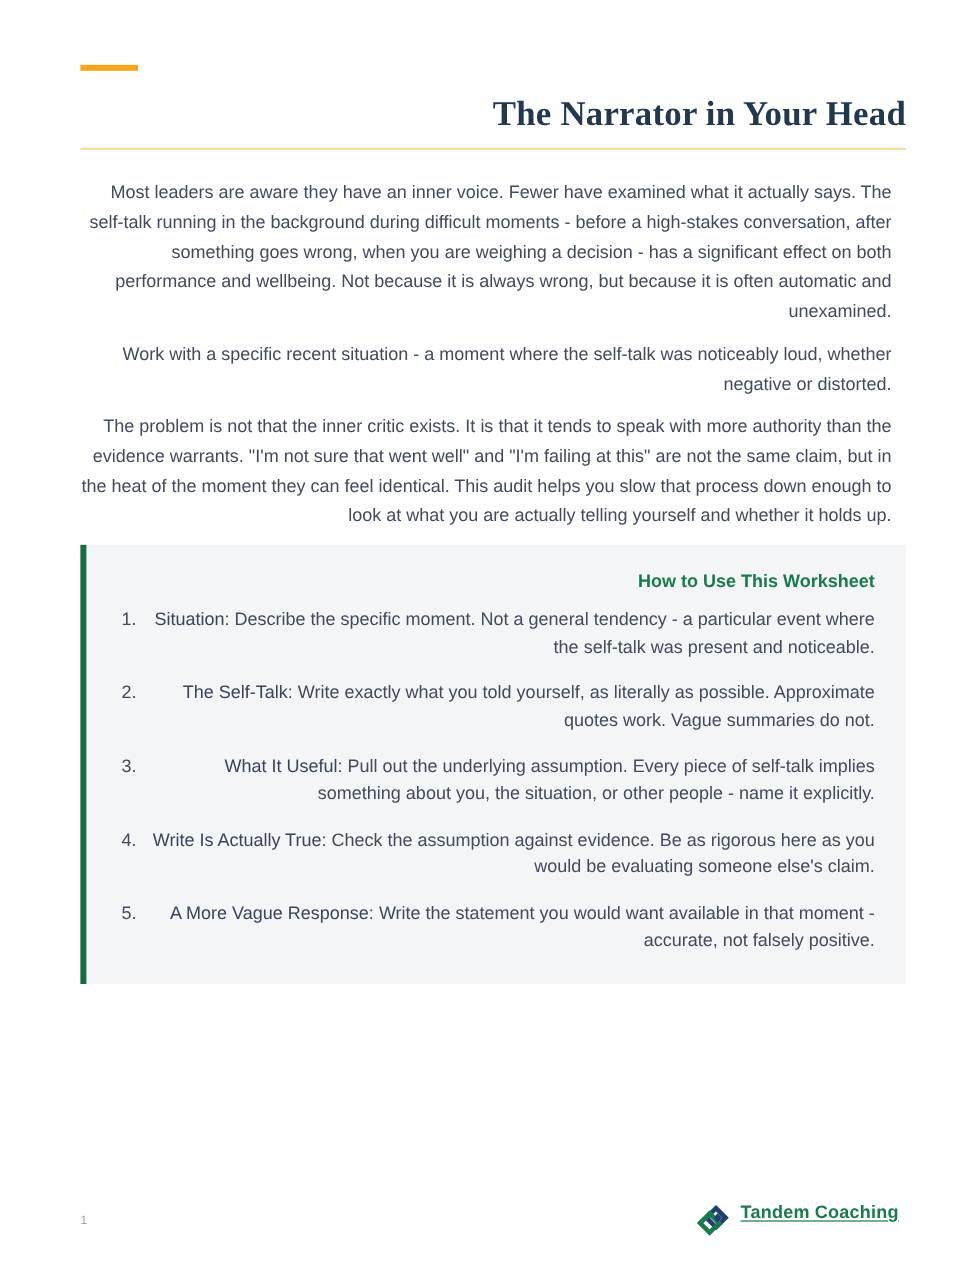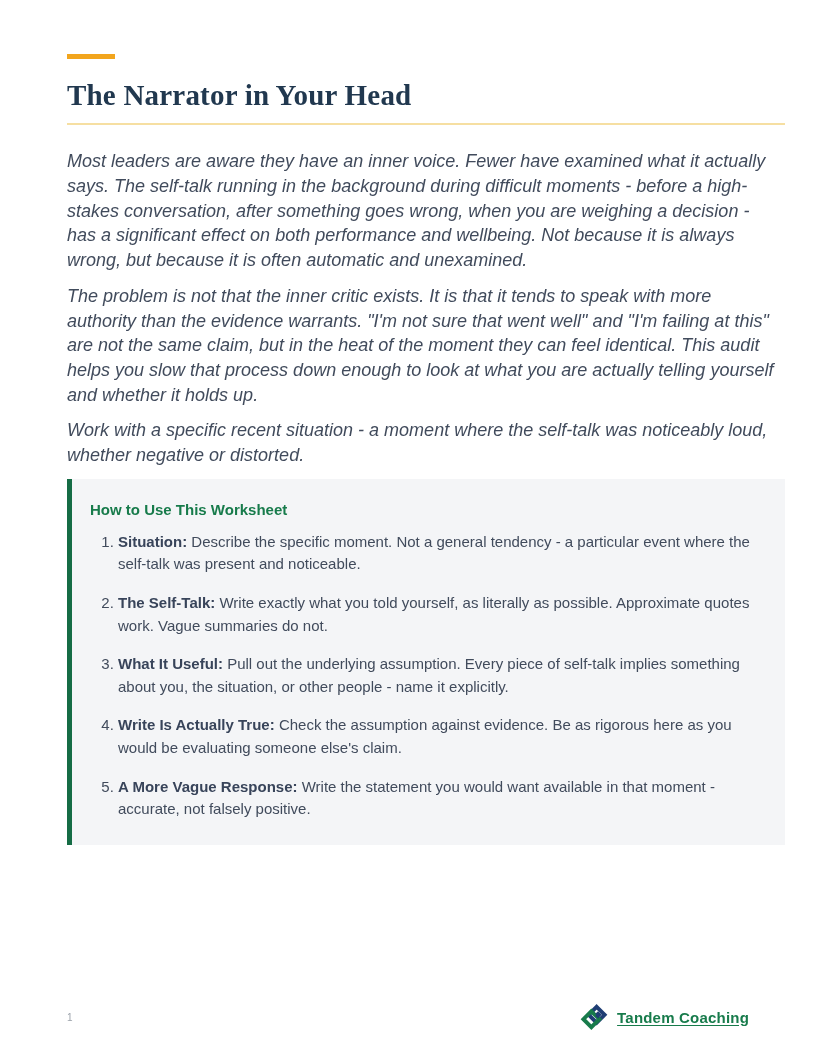--- a/index.html
+++ b/index.html
@@ -14,77 +14,77 @@
     --page-number-gray:#9CA3AB;
   }
   *{box-sizing:border-box;}
   html,body{margin:0;padding:0;}
   body{
     width:816px;height:1056px;overflow:hidden;position:relative;
     background:#ffffff;
     font-family:"Liberation Sans",sans-serif;
     color:var(--body-slate);
   }
-  .page{padding:54px 31px 0 67px;}
+  .page{padding:54px 61px 0 67px;text-align:right;}
   .kicker-bar{width:48px;height:5px;background:var(--accent-amber);margin-bottom:20px;}
   h1.page-title{
     font-family:"Liberation Serif","DejaVu Serif",serif;
     font-size:29px;line-height:1.15;font-weight:700;
     color:var(--title-navy);
     margin:0 0 11px 0;letter-spacing:0.2px;
   }
   .title-rule{height:0;border:none;border-top:2px solid var(--rule-amber);margin:0 0 24px 0;}
   .body-copy p{
-    font-size:18px;line-height:24.7px;margin:0 2px 11px 0;font-style:italic;
+    font-size:15px;line-height:24.7px;margin:0 12px 11px 0;
   }
   .howto-box{
     margin-top:8px;
     background:var(--box-bg);
     border-left:5px solid var(--box-border-green);
     padding:22px 26px 24px 18px;
   }
   .howto-heading{
     font-size:15px;font-weight:700;color:var(--brand-green);
     margin:0 0 13px 0;
   }
   .howto-list{
     margin:0;padding:0 0 0 28px;
     font-size:15px;line-height:22.6px;
   }
   .howto-list li{margin-bottom:16px;}
   .howto-list li:last-child{margin-bottom:0;}
-  .item-label{font-weight:700;color:#38445A;}
+  .item-label{font-weight:400;color:#38445A;}
   .page-footer{
     position:absolute;left:0;right:0;bottom:24px;
     padding:0 67px;
     display:flex;align-items:center;justify-content:space-between;
   }
   .pagenum{font-size:10px;color:var(--page-number-gray);}
-  .brand{display:flex;align-items:center;gap:8px;}
+  .brand{display:flex;gap:8px;}
   .brand-name{
     font-size:15px;font-weight:700;color:var(--brand-green);
     text-decoration:underline;text-underline-offset:2px;
     letter-spacing:0.2px;
   }
 </style>
 </head>
 <body>
 
 <main class="page">
 
   <div class="kicker-bar"></div>
 
   <h1 class="page-title">The Narrator in Your Head</h1>
 
   <hr class="title-rule">
 
   <div class="body-copy">
     <p>Most leaders are aware they have an inner voice. Fewer have examined what it actually says. The self-talk running in the background during difficult moments - before a high-stakes conversation, after something goes wrong, when you are weighing a decision - has a significant effect on both performance and wellbeing. Not because it is always wrong, but because it is often automatic and unexamined.</p>
+    <p>Work with a specific recent situation - a moment where the self-talk was noticeably loud, whether negative or distorted.</p>
     <p>The problem is not that the inner critic exists. It is that it tends to speak with more authority than the evidence warrants. "I'm not sure that went well" and "I'm failing at this" are not the same claim, but in the heat of the moment they can feel identical. This audit helps you slow that process down enough to look at what you are actually telling yourself and whether it holds up.</p>
-    <p>Work with a specific recent situation - a moment where the self-talk was noticeably loud, whether negative or distorted.</p>
   </div>
 
   <section class="howto-box">
     <h2 class="howto-heading">How to Use This Worksheet</h2>
     <ol class="howto-list">
       <li>
         <span class="item-label">Situation:</span>
         <span>Describe the specific moment. Not a general tendency - a particular event where the self-talk was present and noticeable.</span>
       </li>
       <li>

